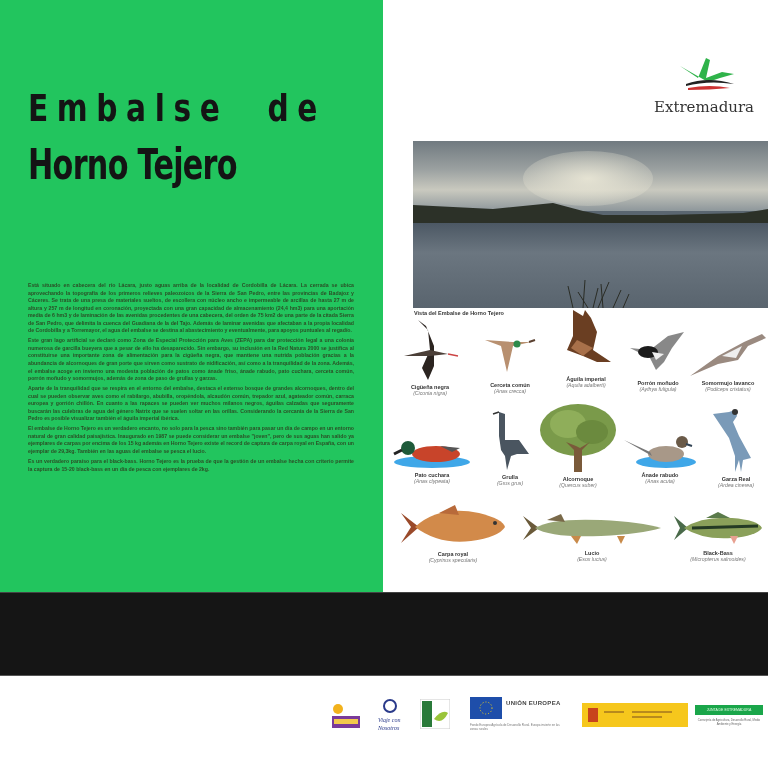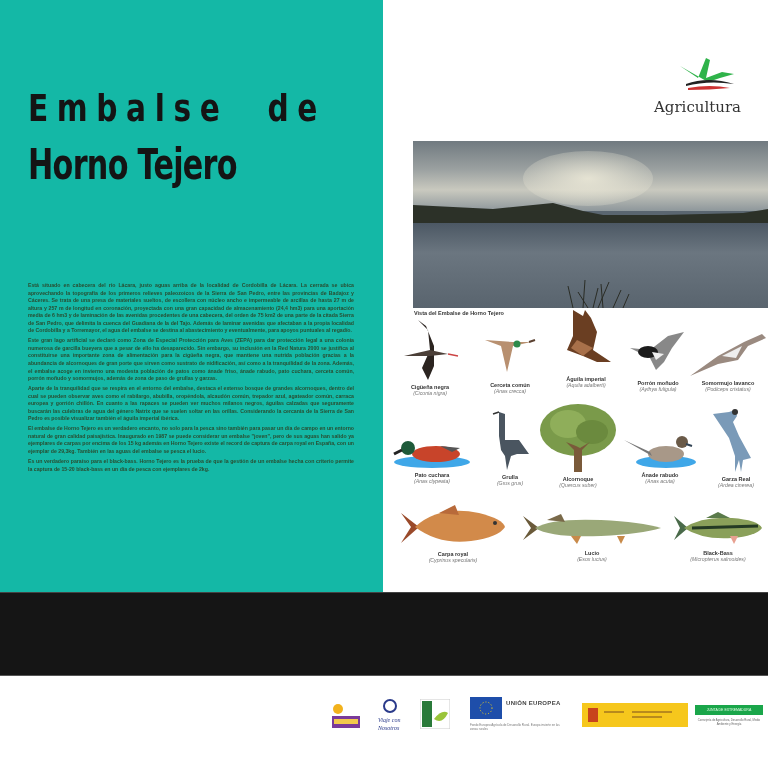--- a/index.html
+++ b/index.html
@@ -1,19 +1,19 @@
 <!DOCTYPE html>
 <html><head>
 <meta charset="utf-8">
 <style>
   * { box-sizing: border-box; margin: 0; padding: 0; }
   html, body { width: 768px; height: 768px; overflow: hidden; background: #ffffff; }
   body { position: relative; font-family: "Liberation Sans", sans-serif; }
 
-  #left-panel { position: absolute; left: 0; top: 0; width: 383px; height: 592px; background: #14b8a6; }
+  #left-panel { position: absolute; left: 0; top: 0; width: 383px; height: 592px; background: #22c55e; }
   .title { position: absolute; left: 28px; font-family: "DejaVu Sans", sans-serif; font-weight: bold; color: #141414; }
   #title-line1 { top: 86px; font-size: 38px; letter-spacing: 11px; word-spacing: 26px; transform: scaleX(0.78); transform-origin: left; white-space: nowrap; }
   #title-line2 { top: 140px; font-size: 42px; letter-spacing: -1px; transform: scaleX(0.72); transform-origin: left; white-space: nowrap; }
 
   #body-text { position: absolute; left: 28px; top: 282px; width: 326px; }
   #body-text p { font-size: 5.2px; line-height: 7.55px; color: #2c3a1c; text-align: justify; font-weight: bold; margin-bottom: 2.5px; opacity: 0.85; }
 
   #right-panel { position: absolute; left: 383px; top: 0; width: 385px; height: 592px; background: #ffffff; }
 
   #logo-extremadura { position: absolute; left: 652px; top: 52px; width: 112px; height: 70px; }
@@ -59,21 +59,21 @@
 </div>
 
 <div id="right-panel"></div>
 
 <div id="logo-extremadura">
   <svg id="logo-mark" viewBox="0 0 64 42">
     <path d="M4 14 L22 26 L30 6 L34 8 L30 26 L46 20 L58 22 L44 26 L32 30 Z" fill="#2fb34a"></path>
     <path d="M10 32 Q32 24 58 32 Q32 28 10 34 Z" fill="#222"></path>
     <path d="M12 36 Q34 32 54 36 Q34 38 12 38 Z" fill="#c33"></path>
   </svg>
-  <div id="logo-text">Agricultura</div>
+  <div id="logo-text">Extremadura</div>
 </div>
 
 <div id="lake-photo">
   <div id="sky"></div>
   <div id="sky-glow"></div>
   <svg id="hills" viewBox="0 0 355 28" preserveAspectRatio="none">
     <path d="M0 6 L40 8 L80 10 L120 6 L140 4 L170 12 L190 16 L250 16 L330 14 L355 10 L355 28 L0 28 Z" fill="#2c3128"></path>
   </svg>
   <div id="water"></div>
   <svg id="reeds" viewBox="0 0 110 32">

